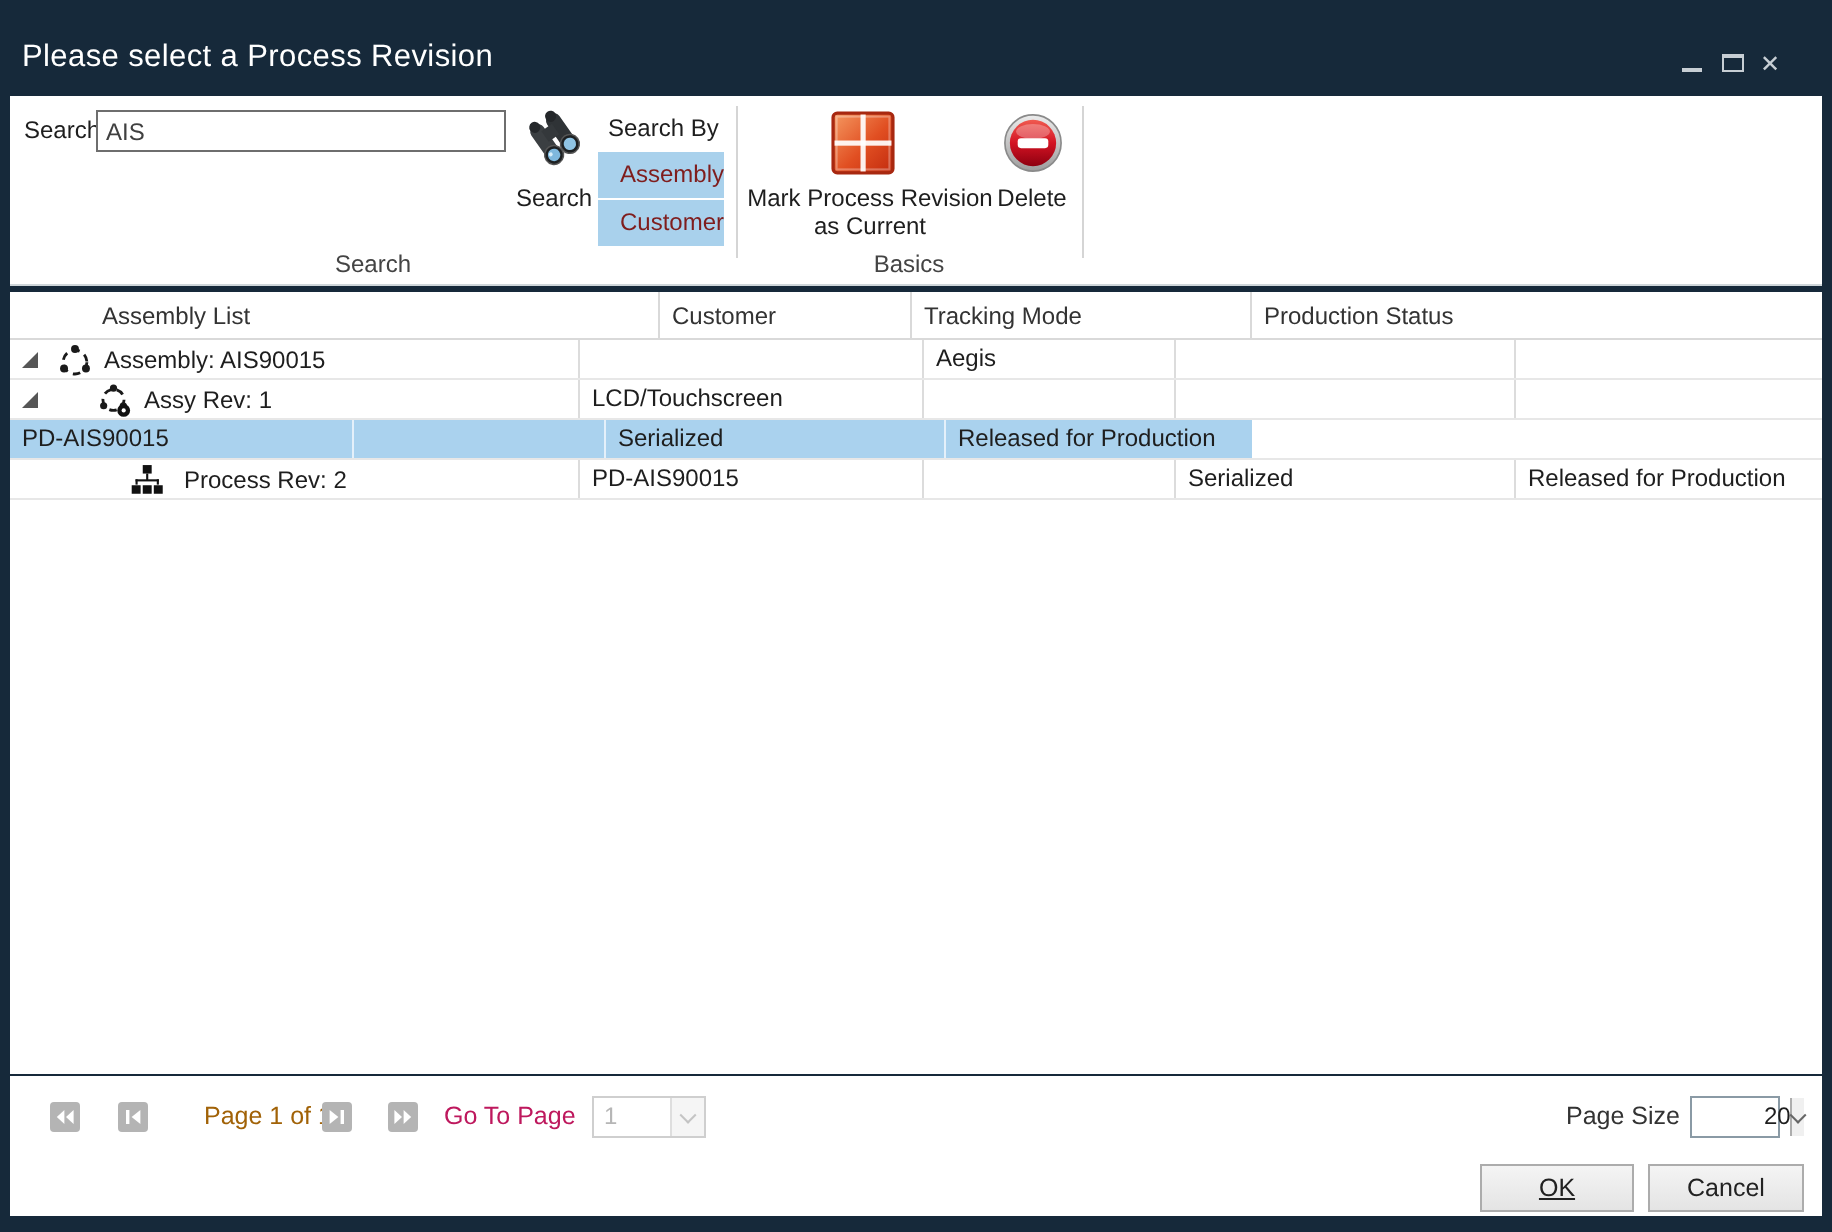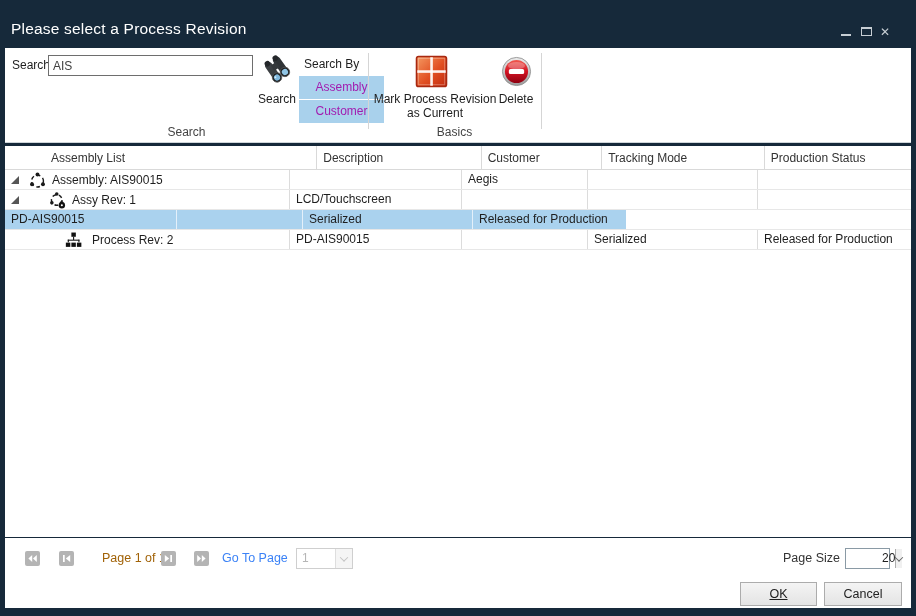--- a/index.html
+++ b/index.html
@@ -19,21 +19,21 @@
   .glyph-max { position:absolute; left:3px; top:3px; width:11px; height:9px; border:1px solid #c7ced4; border-top:2px solid #c7ced4; }
   .glyph-close { position:absolute; left:2px; top:1px; font-size:12px; color:#c7ced4; }
   
   .ribbon { position:absolute; left:5px; top:48px; width:906px; height:95px; background:#ffffff; border-bottom:1px solid #cfd6da; }
   .rb-label { position:absolute; font-size:12px; color:#1e1e1e; }
   .search-field-label { left:7px; top:10px; }
   .search-input { position:absolute; left:43px; top:7px; width:205px; height:21px; border:1px solid #6e6e6e; font-size:12px; padding:0 4px; font-family:"Liberation Sans",sans-serif; color:#404040; outline:none; background:#fff; }
   .search-btn { position:absolute; left:249px; top:6px; width:46px; height:52px; text-align:center; cursor:pointer; }
   .search-btn-label { position:absolute; left:0; top:38px; width:46px; font-size:12px; color:#1e1e1e; }
   .searchby-label { left:299px; top:9px; }
-  .toggle-btn { position:absolute; left:294px; width:85px; height:23px; background:#a9d1ec; font-size:12px; color:#a21caf; text-align:center; line-height:23px; cursor:pointer; }
+  .toggle-btn { position:absolute; left:294px; width:63px; height:23px; background:#a9d1ec; font-size:12px; color:#7f1d1d; text-align:right; line-height:23px; cursor:pointer; }
   .toggle-assembly { top:28px; }
   .toggle-customer { top:52px; }
   .rb-sep { position:absolute; top:5px; width:1px; height:76px; background:#d5d5d5; }
   .sep1 { left:363px; } .sep2 { left:536px; }
   .big-btn { position:absolute; top:6px; text-align:center; cursor:pointer; }
   .mark-btn { left:368px; width:124px; height:76px; }
   .mark-icon-wrap { position:absolute; left:42px; top:1px; }
   .big-btn-label { position:absolute; top:38px; left:0; width:100%; font-size:12px; line-height:14px; color:#1e1e1e; }
   .delete-btn { left:486px; width:50px; height:68px; }
   .delete-icon-wrap { position:absolute; left:10px; top:2px; }
@@ -53,21 +53,21 @@
   .row.sel .cell { background:#aad2ee; border-right-color:#e4f0fa; }
   .row.sel .tree-cell { background:linear-gradient(to right,#ffffff 0,#ffffff 81px,#aad2ee 81px); }
   .expander { position:absolute; top:6px; width:0; height:0; border-bottom:8px solid #565656; border-left:8px solid transparent; cursor:pointer; }
   .tree-icon { position:absolute; top:2px; }
   .tree-label { position:absolute; top:0; line-height:20px; }
   
   .bottom { position:absolute; left:5px; top:538px; width:906px; height:70px; background:#ffffff; }
   .pg-btn { position:absolute; top:13px; width:15px; height:15px; cursor:pointer; }
   .pg-first{left:20px;} .pg-prev{left:54px;} .pg-next{left:156px;} .pg-last{left:189px;}
   .pg-text { position:absolute; left:97px; top:13px; font-size:12.5px; color:#a16207;text-align:center; }
-  .goto-label { position:absolute; left:217px; top:13px; font-size:12.5px; color:#3b82f6; }
+  .goto-label { position:absolute; left:217px; top:13px; font-size:12.5px; color:#be185d; }
   .combo { position:absolute; display:flex; height:21px; background:#fff; }
   .goto-combo { left:291px; top:10px; width:57px; border:1px solid #cfcfcf; }
   .goto-combo .combo-val { color:#b6b6b6; }
   .goto-combo .combo-arrow { background:#f5f5f5; border-left:1px solid #dedede; }
   .goto-combo .chev { border-color:#c4c4c4; }
   .combo-val { flex:1; font-size:12px; line-height:19px; padding-left:5px; }
   .combo-arrow { width:17px; display:flex; align-items:center; justify-content:center; cursor:pointer; }
   .chev { width:6px; height:6px; border-right:1.6px solid #666; border-bottom:1.6px solid #666; transform:rotate(45deg) translate(-1px,-1px); }
   .psize-label { position:absolute; left:778px; top:13px; font-size:12.5px; color:#333; }
   .psize-combo { left:840px; top:10px; width:45px; border:1px solid #8a9aa5;padding-left:31px; }
@@ -165,21 +165,20 @@
 
   <div class="rb-sep sep2"></div>
 
   <div class="group-label group-search">Search</div>
   <div class="group-label group-basics">Basics</div>
 </div>
 
 <div class="grid">
   <div class="hdr">
     <div class="hdr-cell c0">Assembly List</div>
-    <div class="hdr-cell c1">Description</div>
     <div class="hdr-cell c2">Customer</div>
     <div class="hdr-cell c3">Tracking Mode</div>
     <div class="hdr-cell c4">Production Status</div>
   </div>
 
   <div class="row">
     <div class="cell tree-cell c0">
       <span class="expander" style="left:6px;"></span>
       <span class="tree-icon" style="left:24px;">
         <svg width="17" height="17" viewBox="0 0 18 18">

